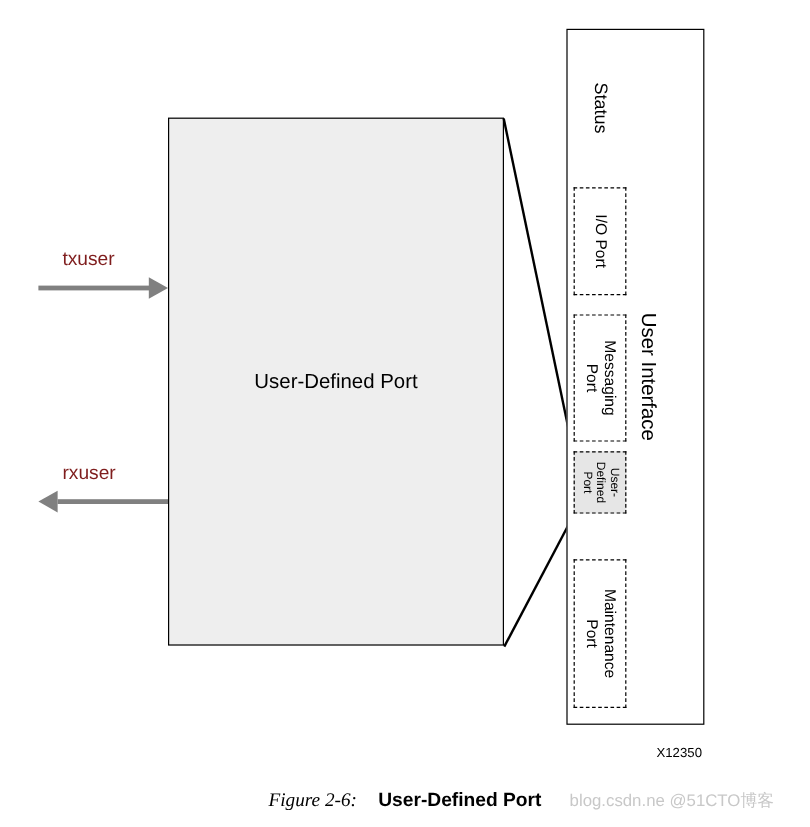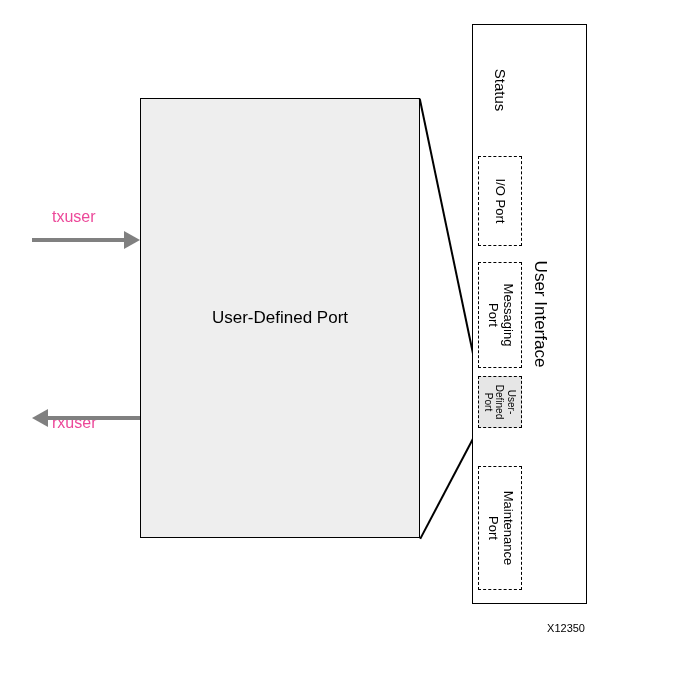--- a/index.html
+++ b/index.html
@@ -11,21 +11,21 @@
     background: #fff;
     position: relative;
   }
   .canvas {
     position: absolute;
     inset: 0;
   }
   .arrow-label {
     position: absolute;
     font-size: 16px;
-    color: #ec4899;
+    color: #7f1d1d;
   }
   .arrow {
     position: absolute;
     height: 4px;
     background: #808080;
   }
   .arrow-head-right {
     position: absolute;
     width: 0; height: 0;
     border-top: 9px solid transparent;
@@ -139,21 +139,21 @@
 </style>
 </head>
 <body>
 
 <div class="canvas">
 
   <div class="arrow-label" style="left:52px; top:208px;">txuser</div>
   <div class="arrow" style="left:32px; top:238px; width:94px;"></div>
   <div class="arrow-head-right" style="left:124px; top:231px;"></div>
 
-  <div class="arrow-label" style="left:52px; top:386px;margin-top:28px;">rxuser</div>
+  <div class="arrow-label" style="left:52px; top:386px;">rxuser</div>
   <div class="arrow" style="left:48px; top:416px; width:92px;"></div>
   <div class="arrow-head-left" style="left:32px; top:409px;"></div>
 
   <div class="big-box">
     <div class="big-box-label">User-Defined Port</div>
   </div>
 
   <div class="diag-line" style="left:420px; top:98px; width:284px; transform: rotate(78.2deg);"></div>
 
   <div class="diag-line" style="left:420px; top:538px; width:124.5px; transform: rotate(-62.2deg);"></div>
@@ -179,15 +179,21 @@
   </div>
 
   <div class="port" style="top:466px; height:124px;">
     <div class="port-label" style="white-space:pre;">Maintenance
 Port</div>
   </div>
 
   <div class="xref">X12350</div>
 
   <div class="footer">
+    <div class="fig-caption">
+      <span class="fignum">Figure 2-6:</span>
+      &nbsp;&nbsp;
+      <span class="figtitle">User-Defined Port</span>
+    </div>
+    <div class="watermark">blog.csdn.ne  @51CTO博客</div>
   </div>
 
 </div>
 
 </body></html>

